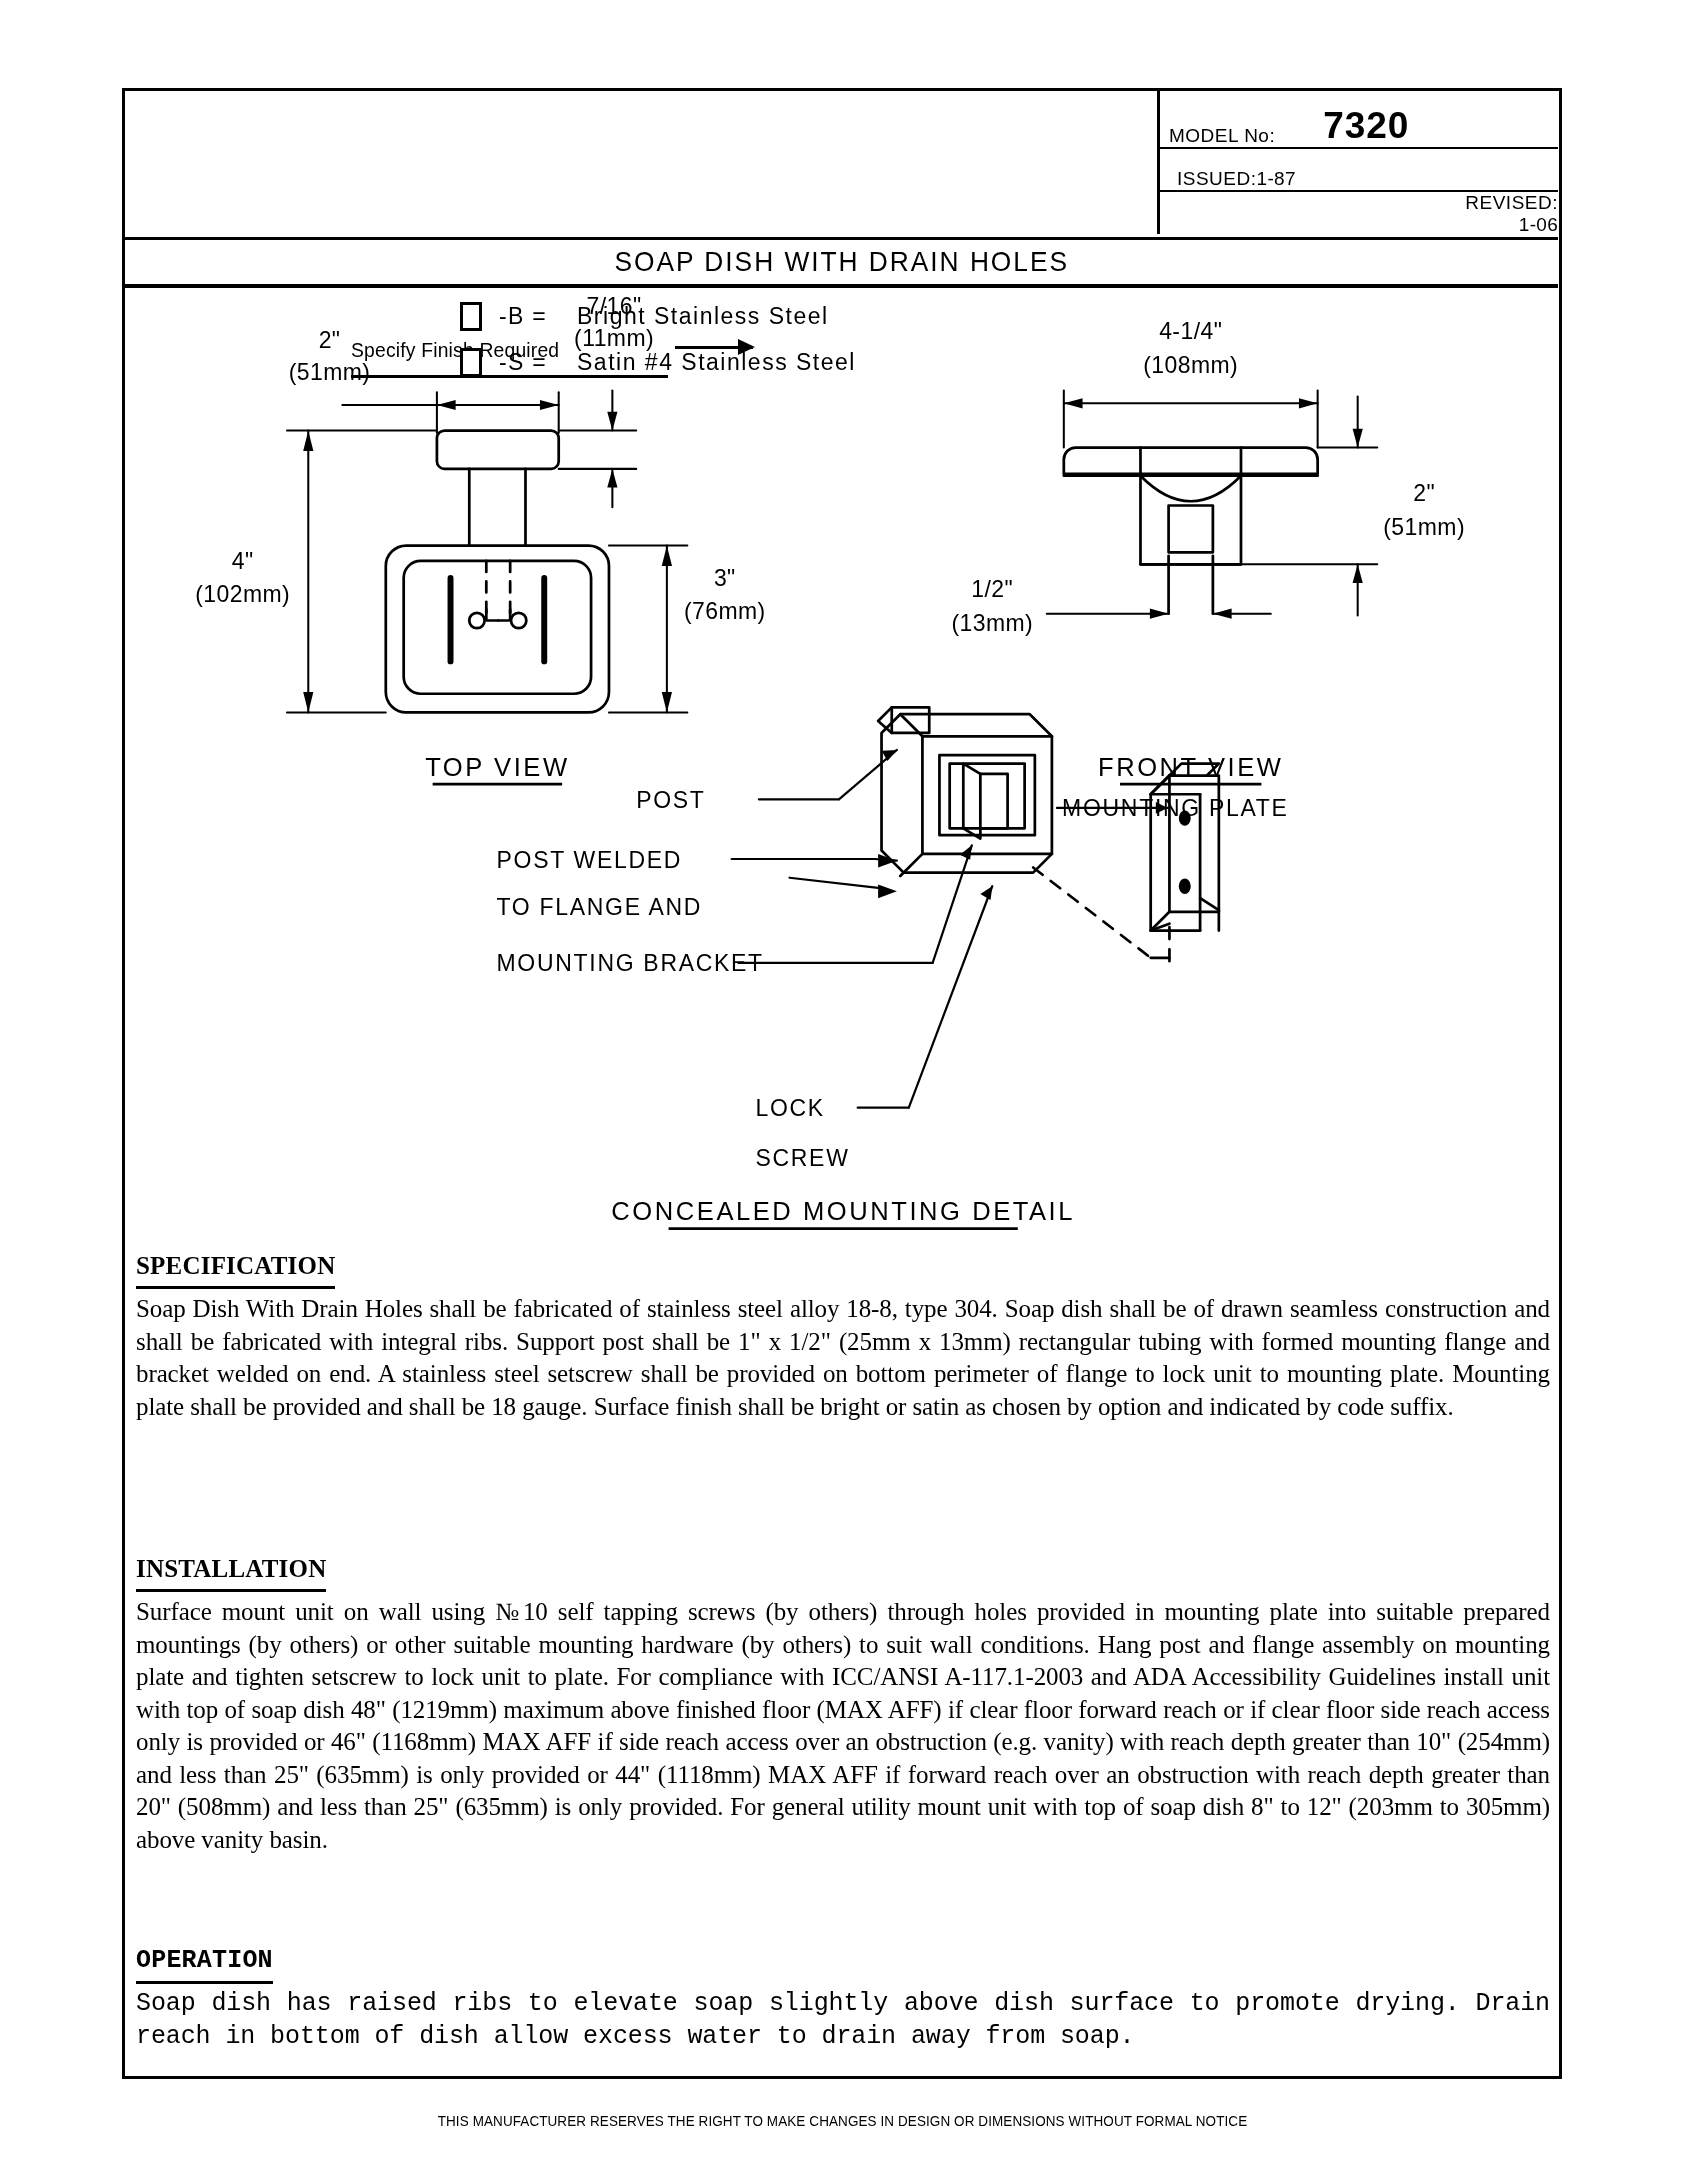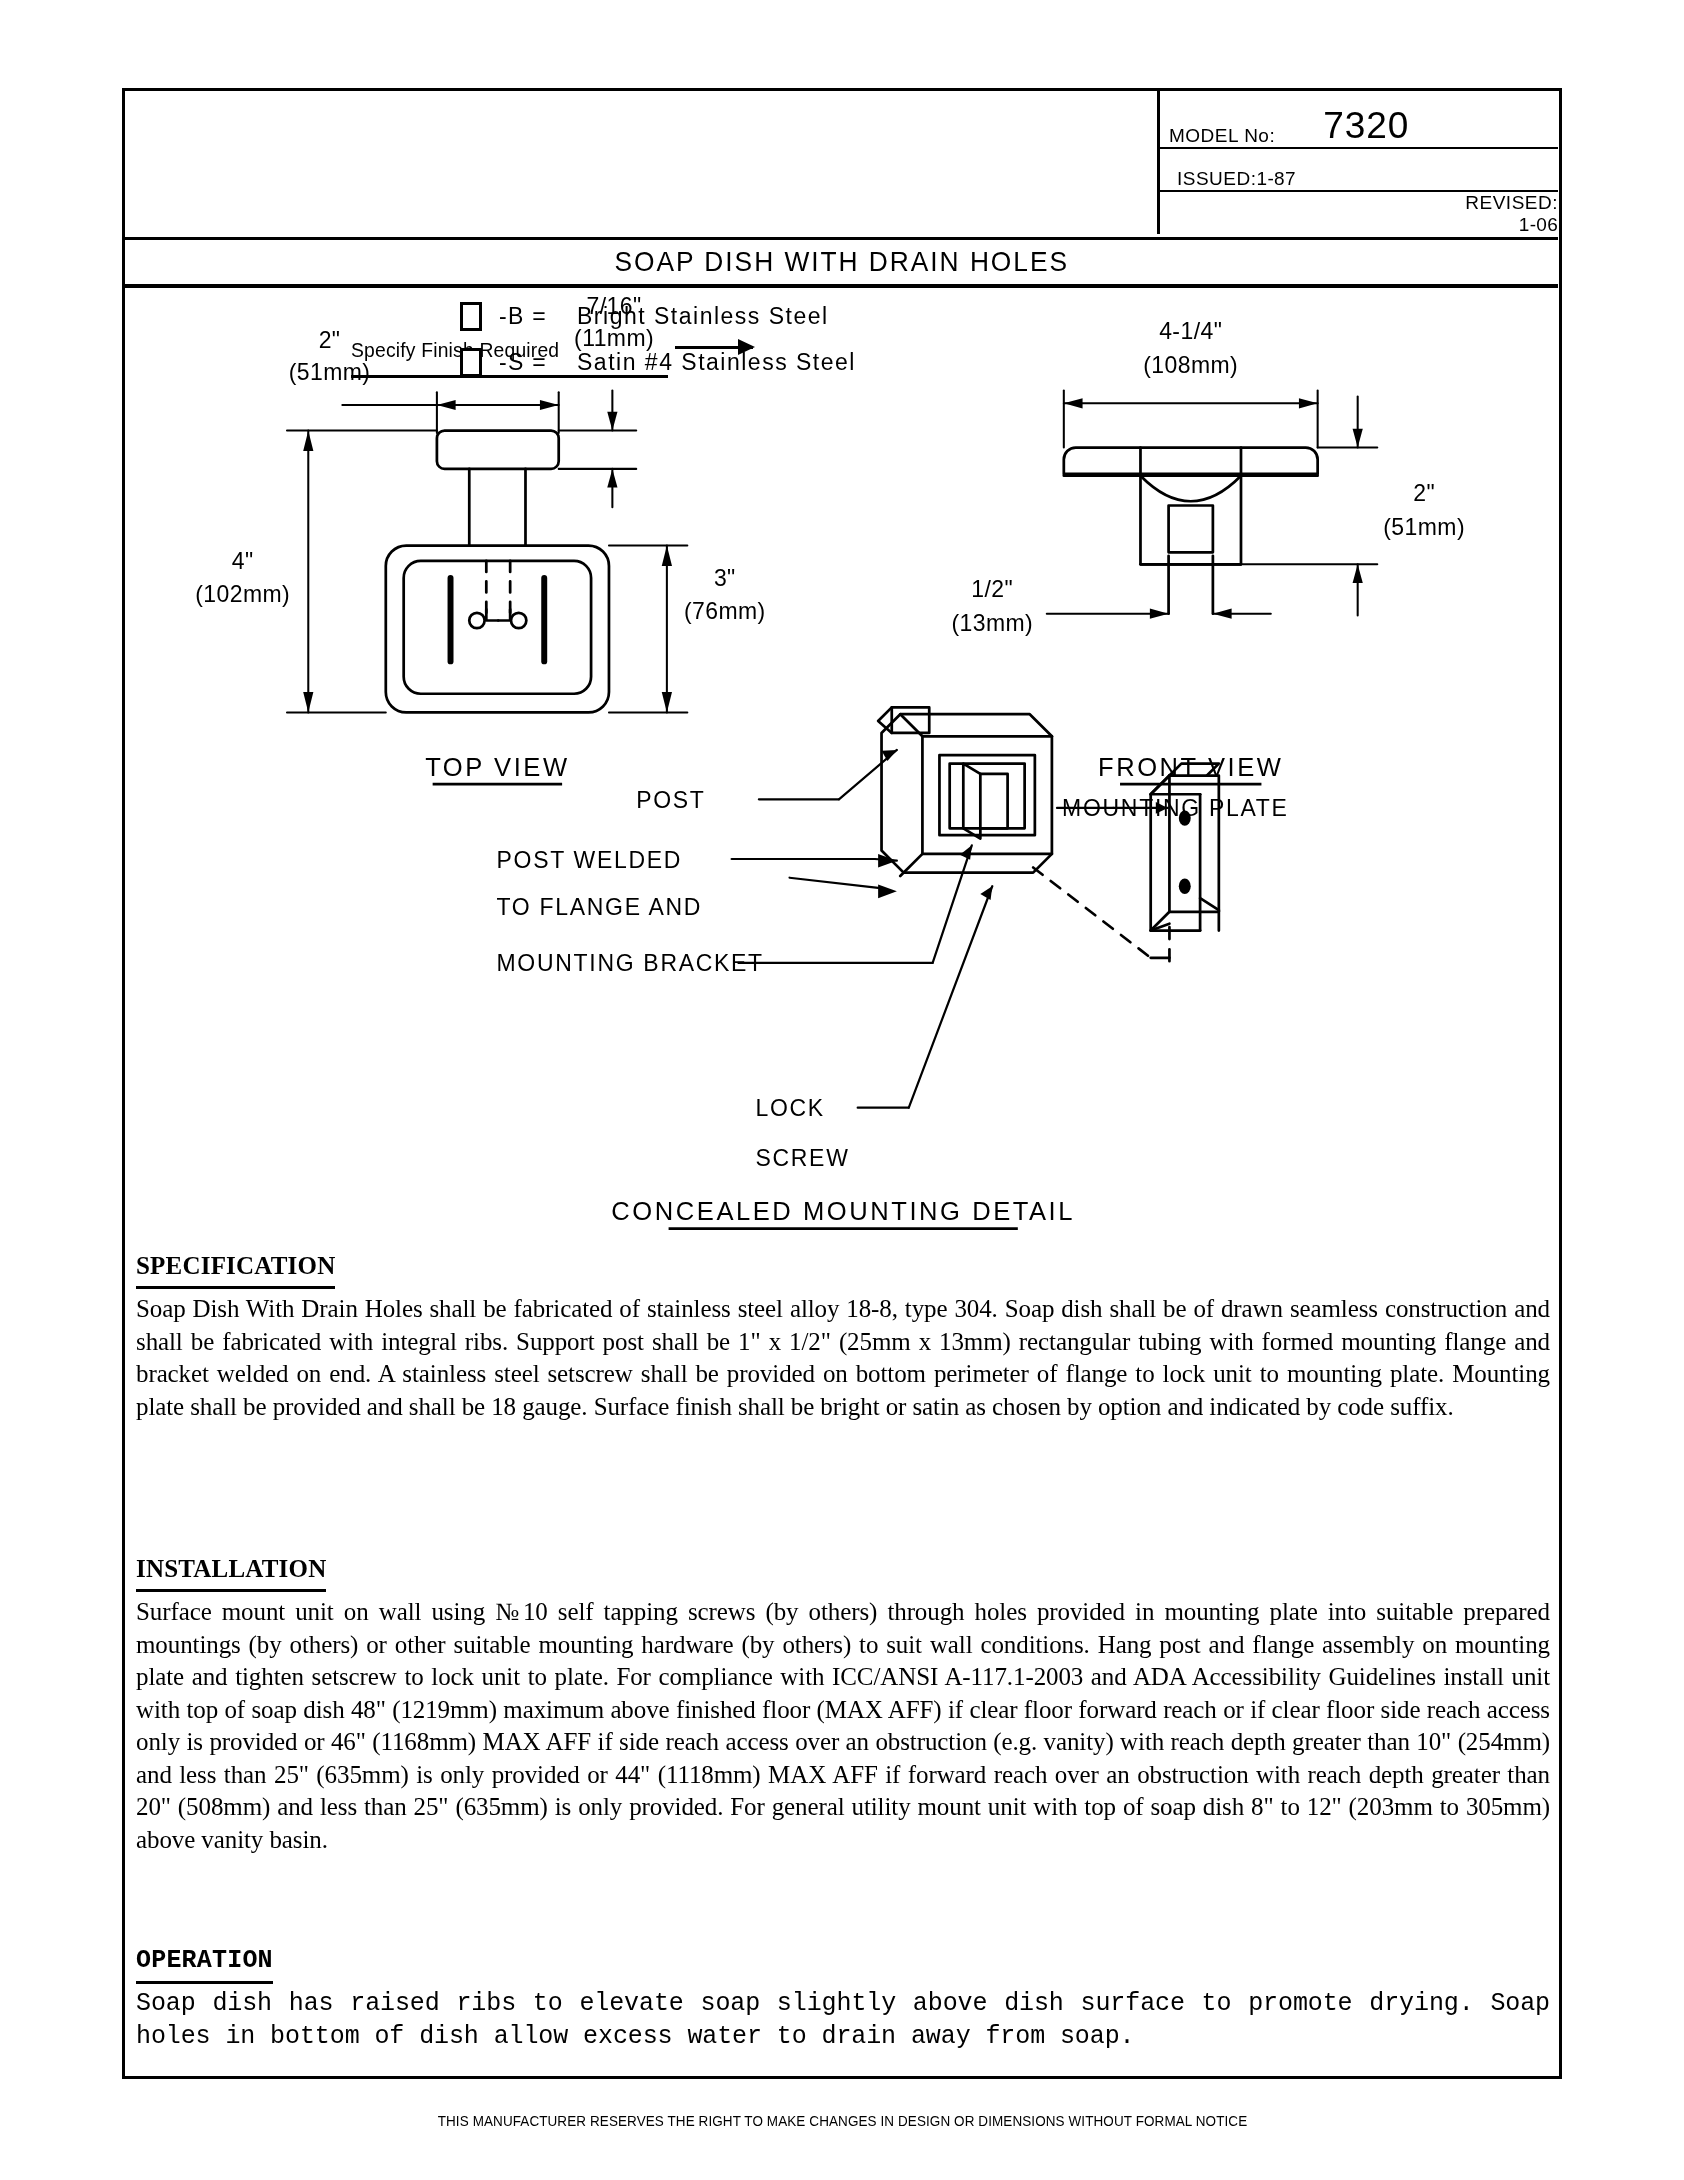--- a/index.html
+++ b/index.html
@@ -51,21 +51,21 @@
   .tb-row.revised{ top: 101px;height: 43px; border-bottom: none; flex-direction: column; }
 
   .tb-label {
     font-size: 19px;
     letter-spacing: 0.5px;
     padding-left: 12px;
     white-space: nowrap;
   }
   .tb-value-model {
     font-size: 37px;
-    font-weight: 400;
+    font-weight: 700;
     letter-spacing: 0.9px;
     margin-left: 48px;
   }
   .tb-value {
     font-size: 19px;
     letter-spacing: 0.3px;
   }
   #tb-vline {
     position: absolute;
     left: 1157px;
@@ -498,17 +498,17 @@
   <div class="sec-body">Soap Dish With Drain Holes shall be fabricated of stainless steel alloy 18-8, type 304.  Soap dish shall be of drawn seamless construction and shall be fabricated with integral ribs.  Support post shall be 1" x 1/2" (25mm x 13mm) rectangular tubing with formed mounting flange and bracket welded on end.  A stainless steel setscrew shall be provided on bottom perimeter of flange to lock unit to mounting plate.  Mounting plate shall be provided and shall be 18 gauge.  Surface finish shall be bright or satin as chosen by option and indicated by code suffix.</div>
 </div>
 
 <div class="section" id="install-section">
   <div class="sec-head">INSTALLATION</div>
   <div class="sec-body">Surface mount unit on wall using №10 self tapping screws (by others) through holes provided in mounting plate into suitable prepared mountings (by others) or other suitable mounting hardware (by others) to suit wall conditions.  Hang post and flange assembly on mounting plate and tighten setscrew to lock unit to plate.  For compliance with ICC/ANSI A-117.1-2003 and ADA Accessibility Guidelines install unit with top of soap dish 48" (1219mm) maximum above finished floor (MAX AFF) if clear floor forward reach or if clear floor side reach access only is provided or 46" (1168mm) MAX AFF if side reach access over an obstruction (e.g. vanity) with reach depth greater than 10" (254mm) and less than 25" (635mm) is only provided or 44" (1118mm) MAX AFF if forward reach over an obstruction with reach depth greater than 20" (508mm) and less than 25" (635mm) is only provided.  For general utility mount unit with top of soap dish 8" to 12" (203mm to 305mm) above vanity basin.</div>
 </div>
 
 <div class="section" id="operation-section">
   <div class="sec-head">OPERATION</div>
-  <div class="sec-body">Soap dish has raised ribs to elevate soap slightly above dish surface to promote drying.  Soap holes in bottom of dish allow excess water to drain away from soap.</div>
+  <div class="sec-body">Soap dish has raised ribs to elevate soap slightly above dish surface to promote drying.  Drain reach in bottom of dish allow excess water to drain away from soap.</div>
 </div>
 
 <div id="footer-note">THIS MANUFACTURER RESERVES THE RIGHT TO MAKE CHANGES IN DESIGN OR DIMENSIONS WITHOUT FORMAL NOTICE</div>
 
 
 </body></html>

